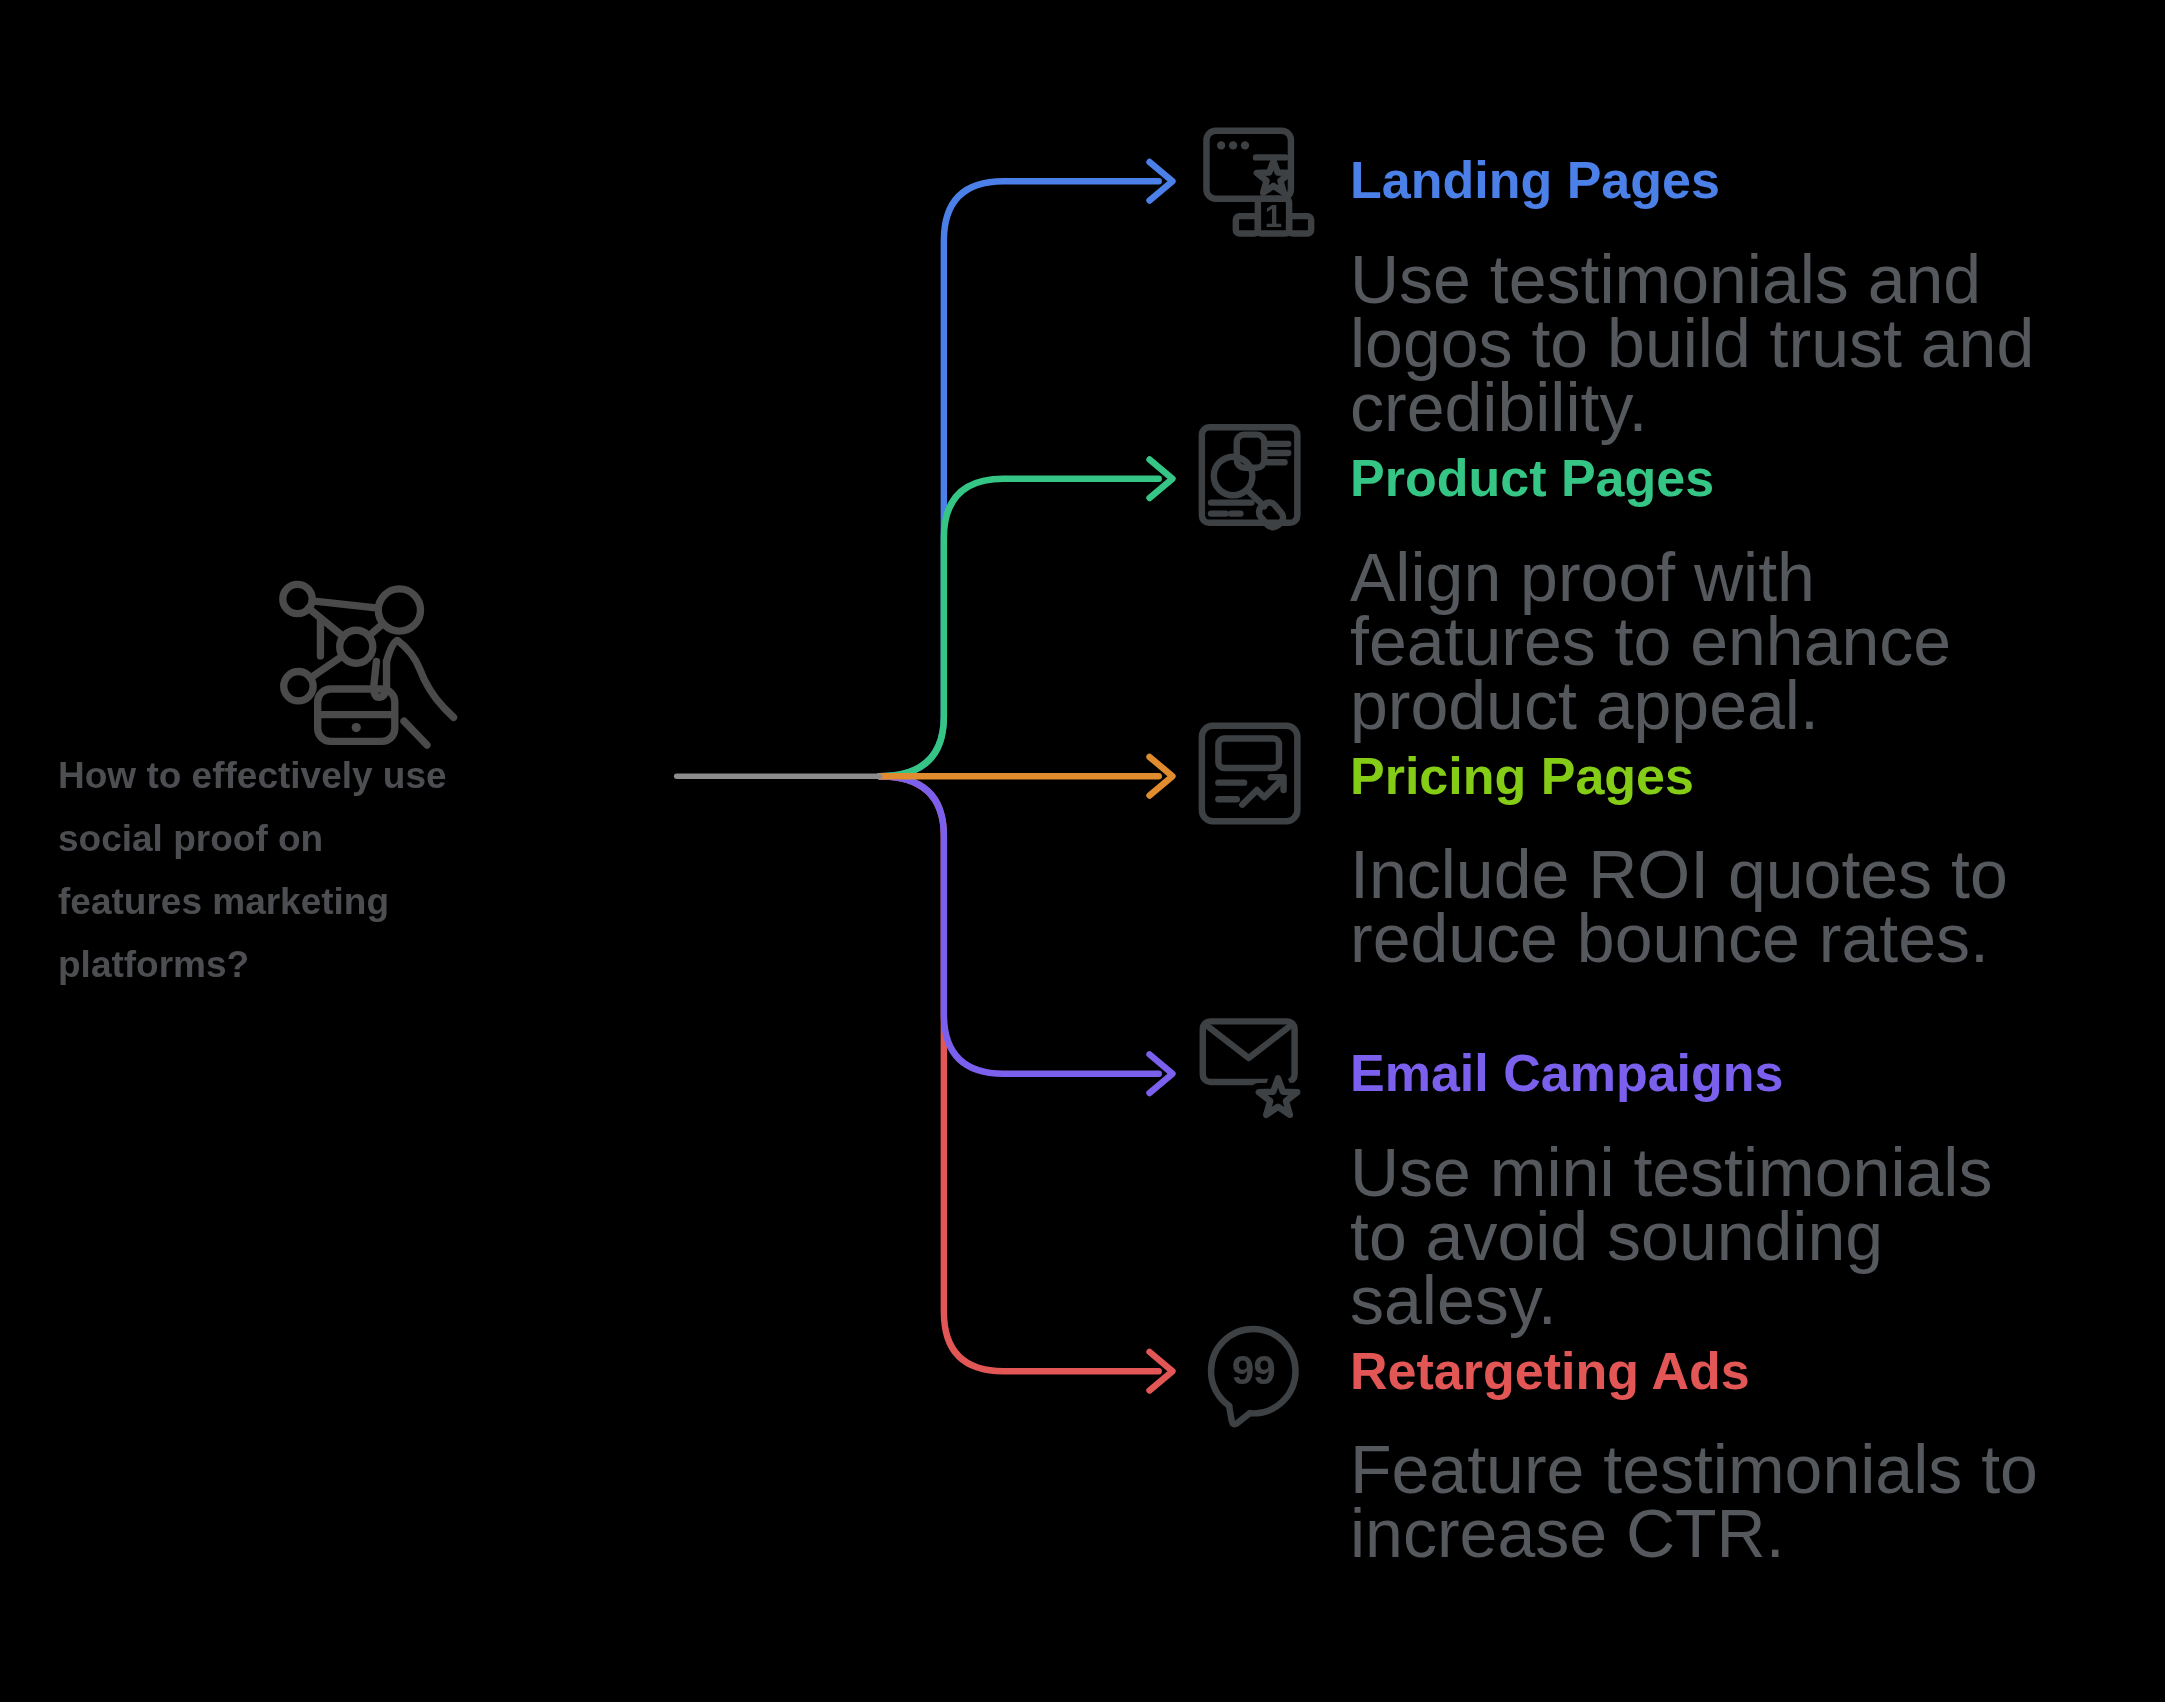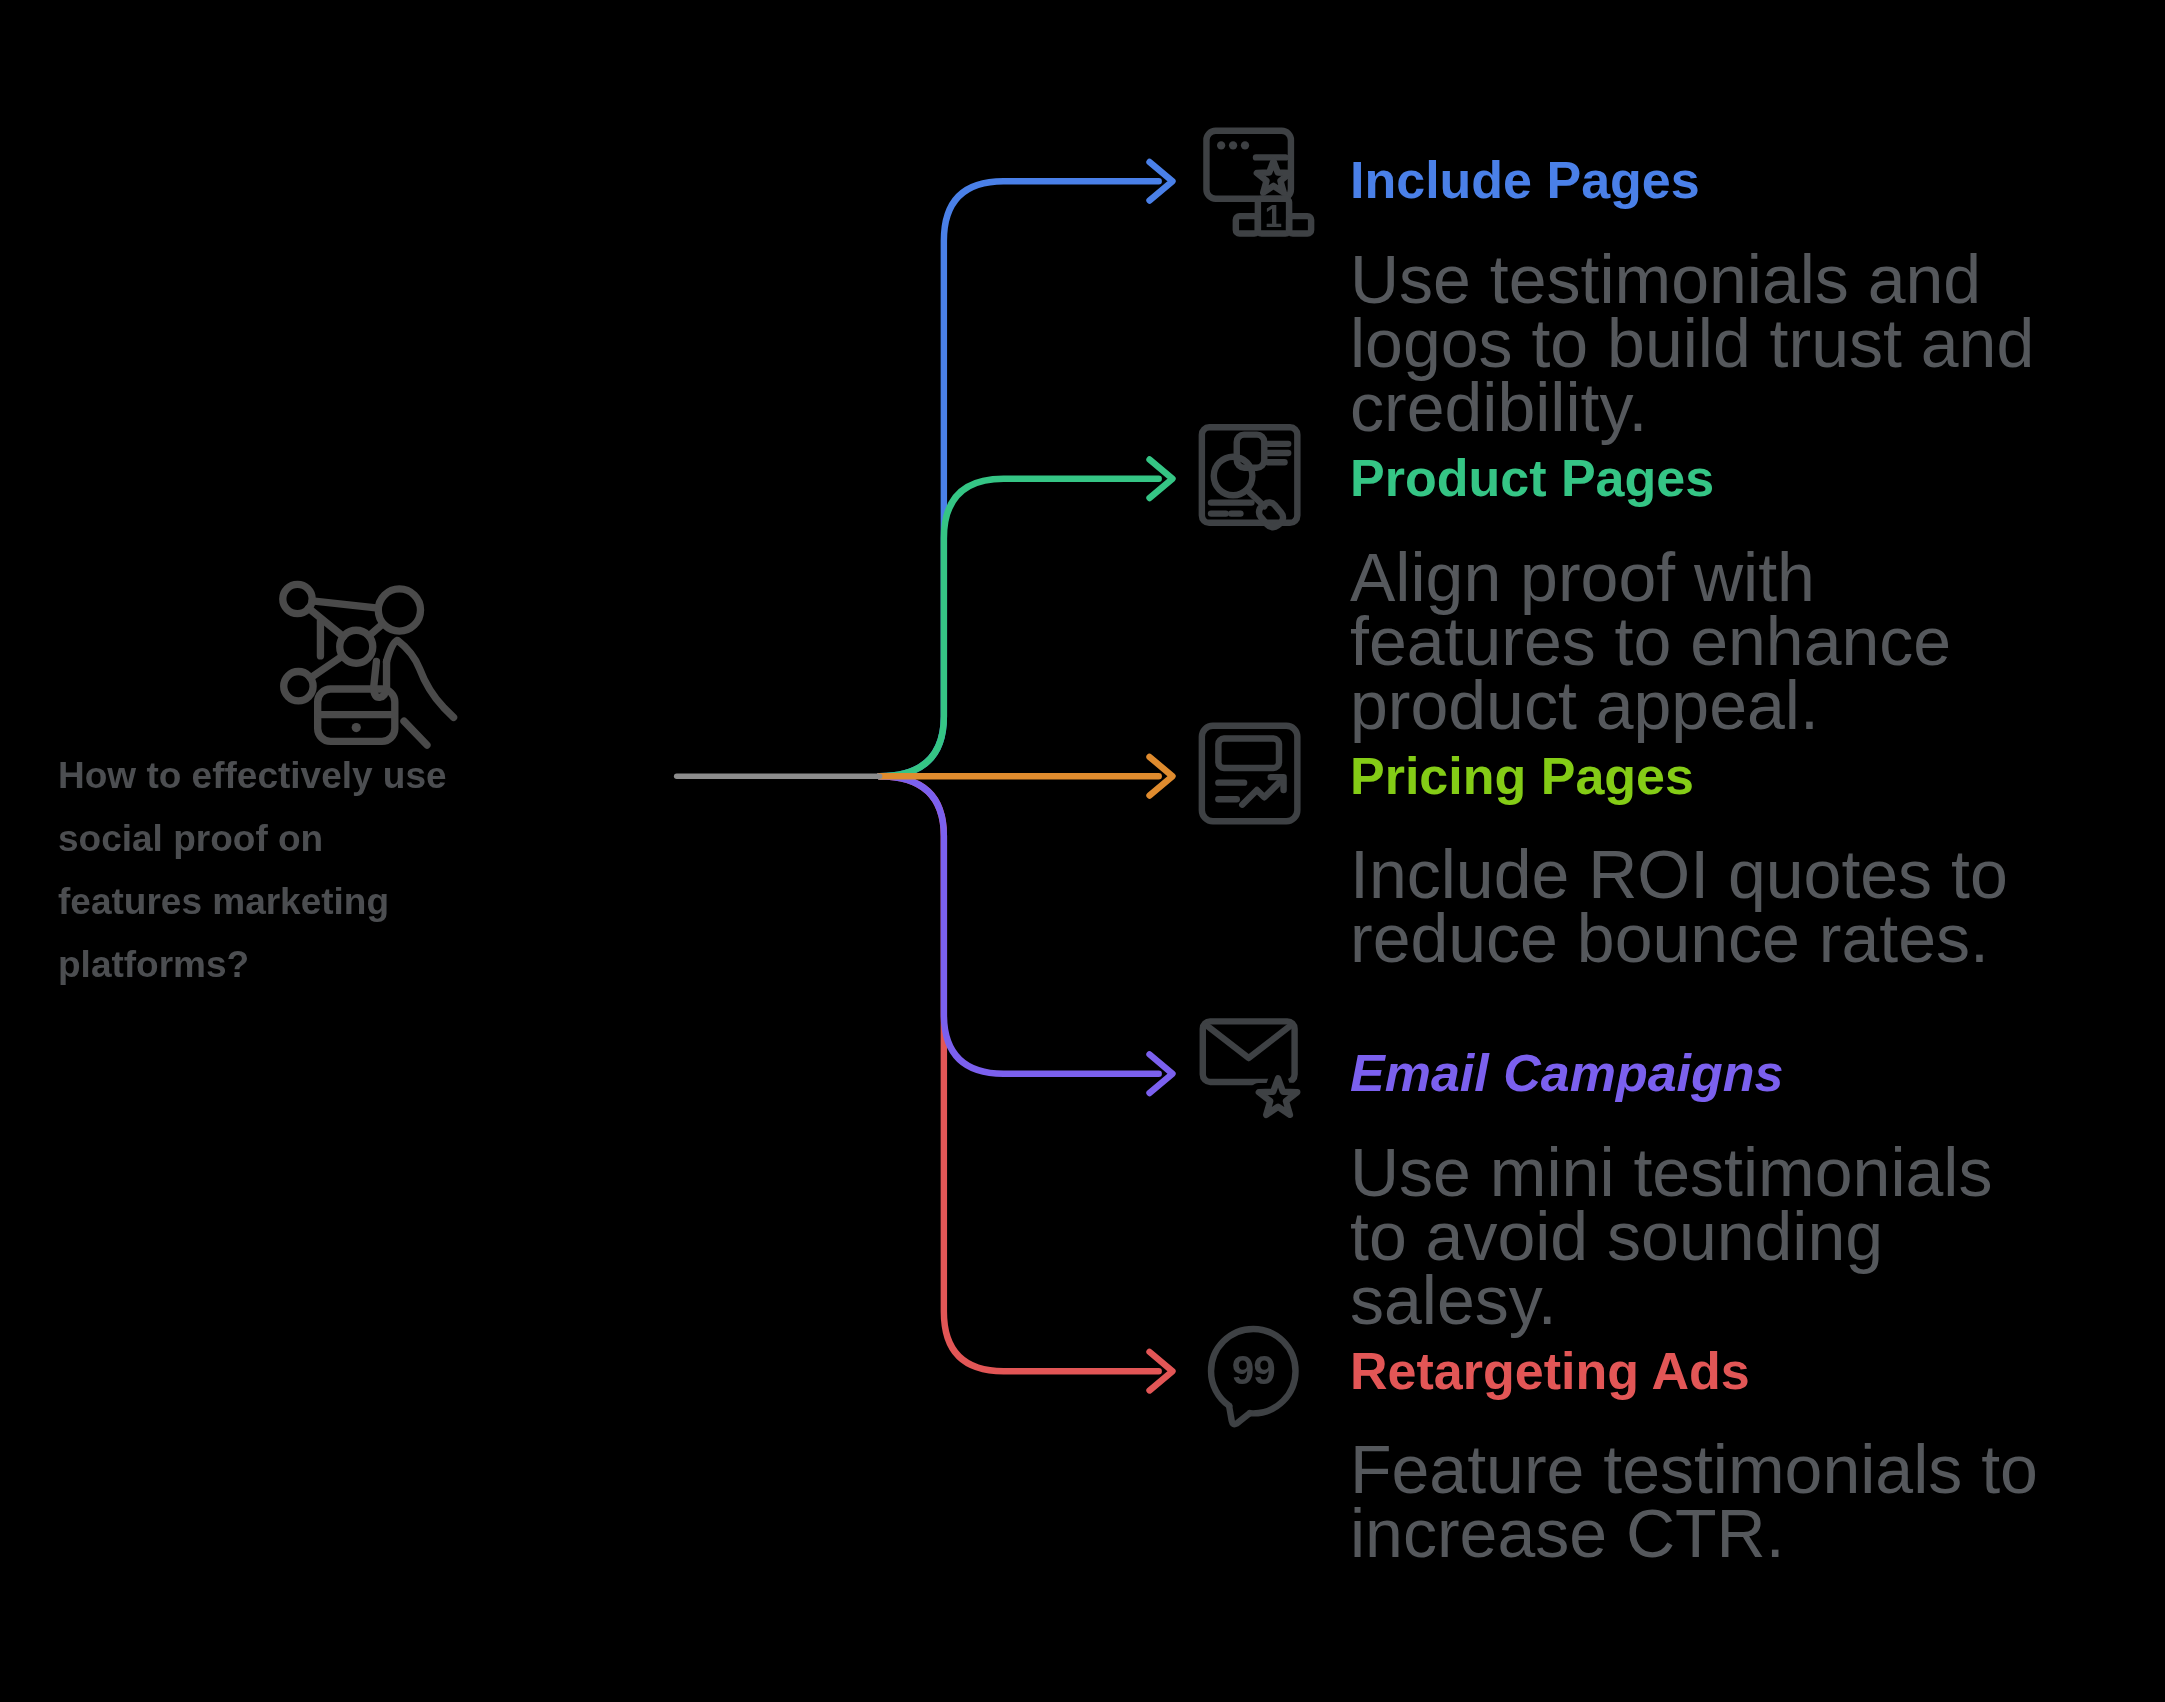--- a/index.html
+++ b/index.html
@@ -131,29 +131,29 @@
     </g>
   </svg>
 
   <div class="center-question" style="color: rgb(76, 78, 81);">
     <div>How to effectively use</div>
     <div>social proof on</div>
     <div>features marketing</div>
     <div>platforms?</div>
   </div>
 
-  <div class="branch-title t1" style="color: rgb(74, 128, 232);">Include Pages</div>
+  <div class="branch-title t1" style="color: rgb(74, 128, 232);">Landing Pages</div>
   <div class="branch-desc d1" style="color: rgb(85, 88, 92);">Use testimonials and logos to build trust and credibility.</div>
 
   <div class="branch-title t2" style="color: rgb(53, 197, 133);">Product Pages</div>
   <div class="branch-desc d2" style="color: rgb(85, 88, 92);">Align proof with features to enhance product appeal.</div>
 
   <div class="branch-title t3" style="color: #84cc16;">Pricing Pages</div>
   <div class="branch-desc d3" style="color: rgb(85, 88, 92);">Include ROI quotes to reduce bounce rates.</div>
 
-  <div class="branch-title t4" style="color: rgb(123, 96, 238); font-style: italic;">Email Campaigns</div>
+  <div class="branch-title t4" style="color: rgb(123, 96, 238);">Email Campaigns</div>
   <div class="branch-desc d4" style="color: rgb(85, 88, 92);">Use mini testimonials to avoid sounding salesy.</div>
 
   <div class="branch-title t5" style="color: rgb(226, 86, 86);">Retargeting Ads</div>
   <div class="branch-desc d5" style="color: rgb(85, 88, 92);">Feature testimonials to increase CTR.</div>
 
 </div>
 
 
 </body></html>

